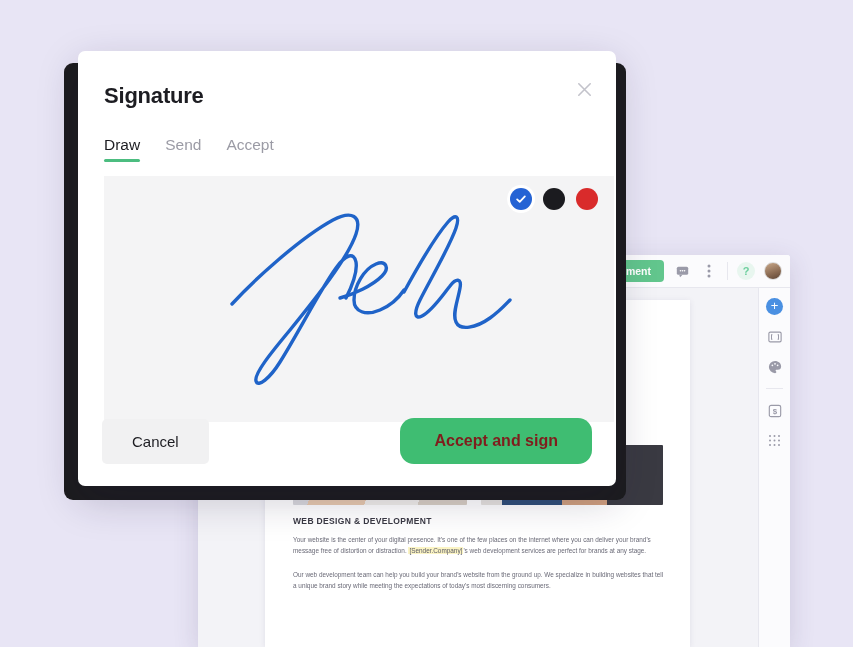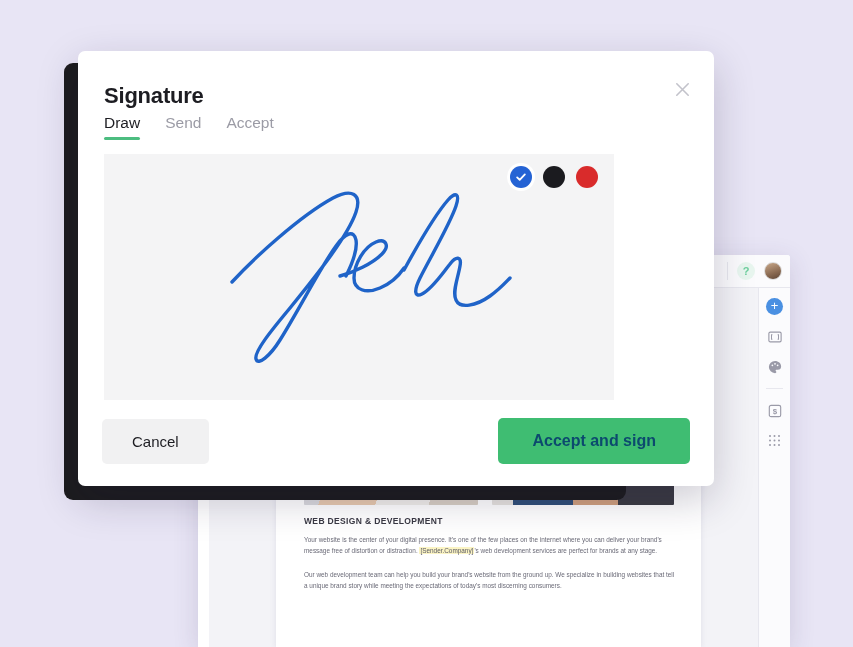--- a/index.html
+++ b/index.html
@@ -48,21 +48,21 @@
     display: flex; align-items: center; justify-content: center;
   }
   .avatar {
     width: 18px; height: 18px; border-radius: 50%;
     background: linear-gradient(160deg,#c9a88a 0%,#8a6a52 60%,#5e4535 100%);
     border: 1px solid #ddd;
   }
 
   
   .app-canvas {
-    position: absolute; left: 11px; top: 33px;
+    position: absolute; left: 0; top: 33px;
     width: 560px; height: 359px;
     background: #f3f3f7;
   }
   .doc-page {
     position: absolute; left: 67px; top: 12px;
     width: 425px; height: 347px;
     background: #ffffff;
     box-shadow: 0 1px 6px rgba(60,50,100,.10);
   }
   .doc-ellipsis {
@@ -126,37 +126,37 @@
       radial-gradient(1px 1px at 62% 95%, rgba(255,255,255,.40) 50%, transparent 51%),
       radial-gradient(1px 1px at 12% 89%, rgba(255,255,255,.40) 50%, transparent 51%),
       #1c1c1e;
     border-radius: 9px;
   }
 
   
   .modal {
     position: absolute;
     left: 78px; top: 51px;
-    width: 636px; height: 435px;
+    width: 538px; height: 435px;
     background: #ffffff;
     border-radius: 7px;
     box-shadow: 0 14px 40px rgba(30,25,60,.22);
     padding: 24px;
   }
   .modal-title {
     font-size: 22px; font-weight: bold; color: #1d1d22;
     letter-spacing: -.2px; margin: 8px 0 0 2px;
   }
   .close-x {
     position: absolute; right: 19px; top: 25px;
     width: 26px; height: 26px; color: #c3c3cb;
     display: flex; align-items: center; justify-content: center;
     cursor: pointer;
   }
-  .tabs { display: flex; gap: 25px; margin: 5px 0 0 2px; }
+  .tabs { display: flex; gap: 25px; margin: 27px 0 0 2px; }
   .tab {
     font-size: 15.5px; color: #9b9ba5; padding-bottom: 8px;
     position: relative; cursor: pointer;
   }
   .tab.active { color: #1d1d22; }
   .tab.active::after {
     content: ""; position: absolute; left: 0; bottom: 0;
     width: 100%; height: 3.5px; background: #4cbd80; border-radius: 2px;
   }
 
@@ -181,23 +181,23 @@
   .actions {
     position: absolute; left: 24px; right: 24px; bottom: 22px;
     display: flex; justify-content: space-between; align-items: center;
   }
   .btn-cancel {
     background: #f1f1f2; color: #1d1d22;
     font-size: 15px; padding: 14px 30px; border-radius: 5px;
     border: none; cursor: pointer; font-family: inherit;
   }
   .btn-accept {
-    background: #3fbd72; color: #0c4a6e;
+    background: #3fbd72; color: #7f1d1d;
     font-size: 16px; font-weight: bold; padding: 14px 34px;
-    border-radius: 5px; border: none; cursor: pointer; font-family: inherit;
+    border-radius: 14px; border: none; cursor: pointer; font-family: inherit;
   }
 </style>
 </head>
 <body>
 
 <div class="stage">
 
   <div class="app-window">
 
     <div class="app-topbar">

